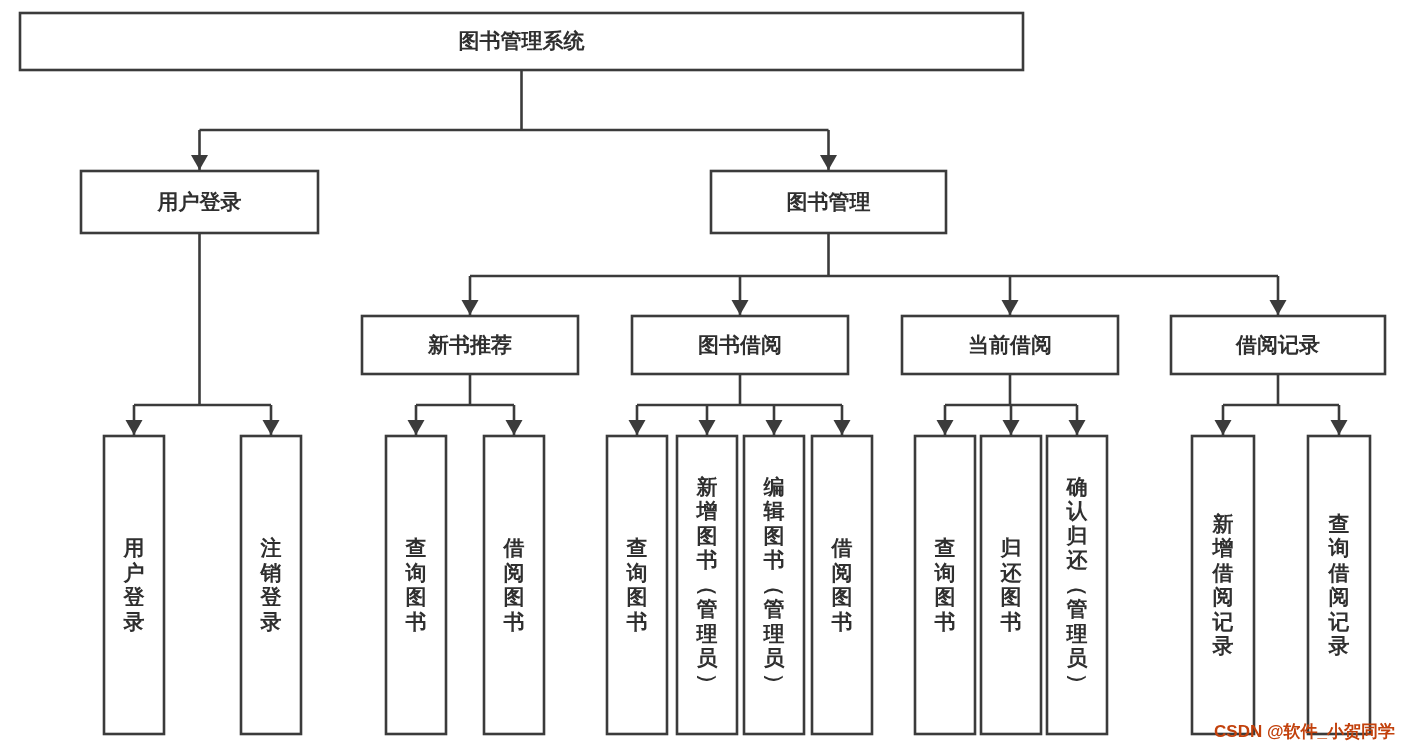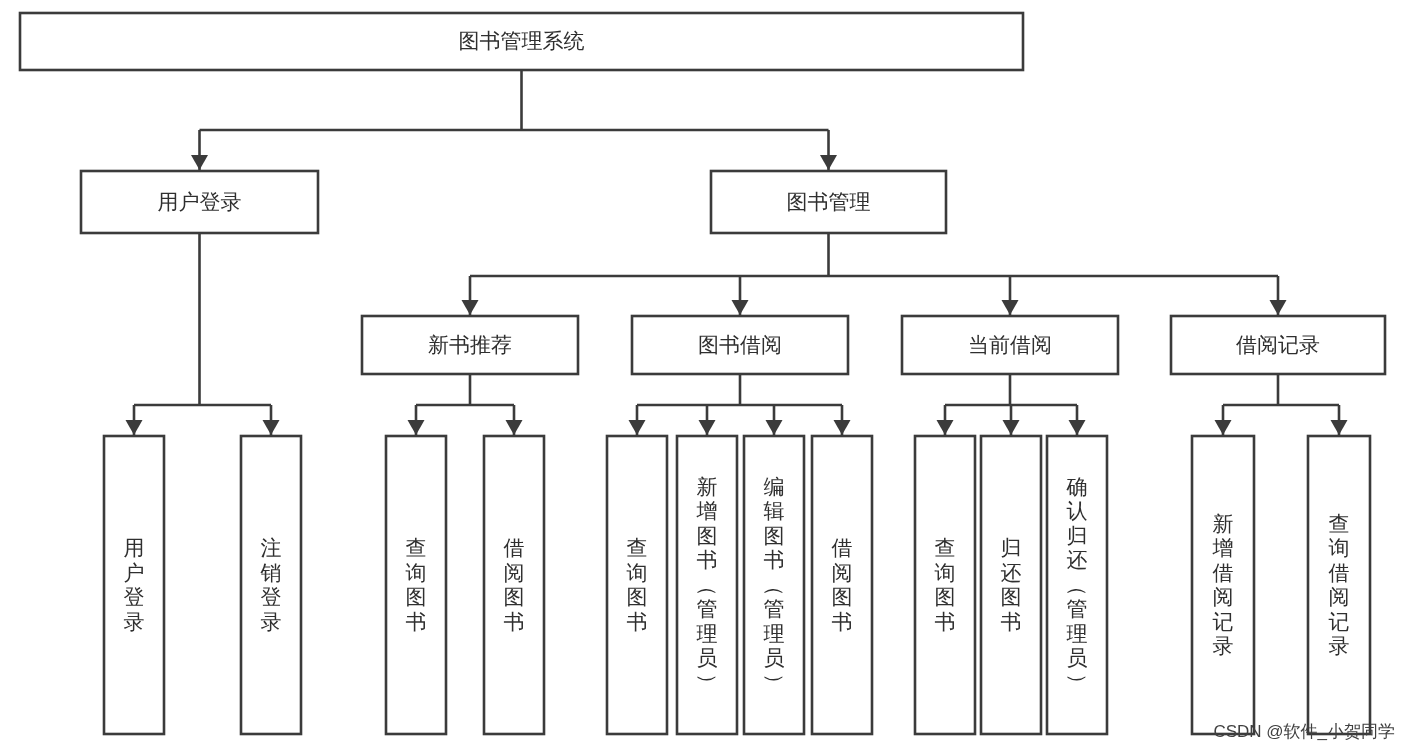--- a/index.html
+++ b/index.html
@@ -11,20 +11,21 @@
     width: 1405px;
     height: 747px;
     font-family: "Liberation Sans", "DejaVu Sans", sans-serif;
     overflow: hidden;
     position: relative;
   }
   #diagram-root {
     position: relative;
     width: 1405px;
     height: 747px;
+    font-weight: bold;
   }
   svg#tree-svg {
     position: absolute;
     top: 0;
     left: 0;
     width: 1405px;
     height: 747px;
     display: block;
   }
   .node-box {
@@ -54,21 +55,21 @@
     font-size: 21px;
     fill: #2f2f2f;
     text-anchor: middle;
   }
   .watermark {
     position: absolute;
     right: 10px;
     bottom: 4px;
     font-family: "Liberation Sans", "DejaVu Sans", sans-serif;
     font-size: 17px;
-    color: #404040;
+    color: #c2410c;
     white-space: nowrap;
     user-select: none;
   }
 </style>
 </head>
 <body>
 
 <div id="diagram-root">
   <svg id="tree-svg" viewBox="0 0 1405 747">
     <g id="edges-layer">

